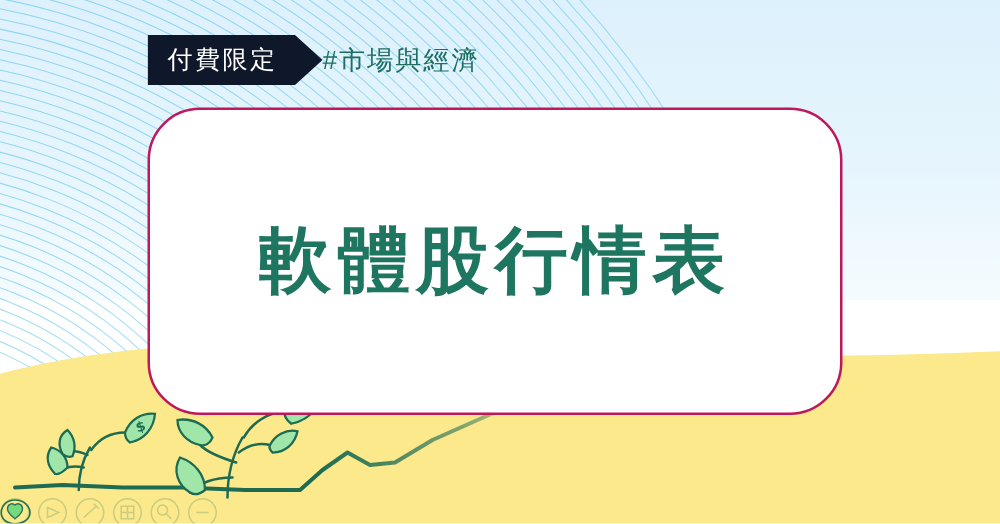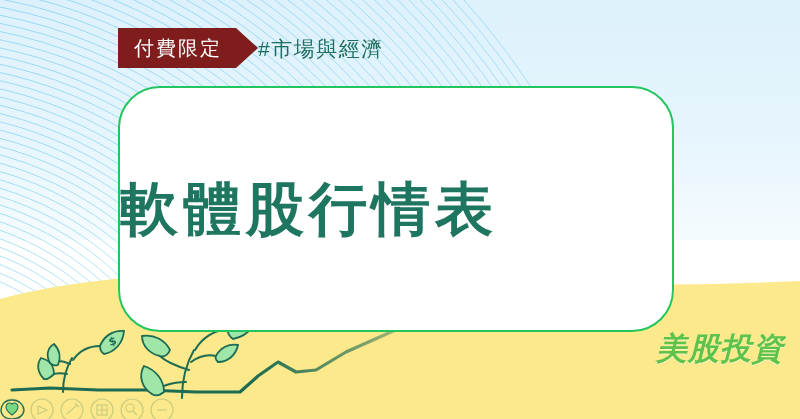--- a/index.html
+++ b/index.html
@@ -82,21 +82,21 @@
     position: relative;
     height: 40px;
     display: flex;
     align-items: center;
   }
 
   .badge-shape {
     position: relative;
     height: 40px;
     min-width: 140px;
-    background: #7f1d1d;
+    background: #0f172a;
     display: flex;
     align-items: center;
     justify-content: center;
     padding: 0 16px 0 14px;
     clip-path: polygon(0 0, calc(100% - 22px) 0, 100% 50%, calc(100% - 22px) 100%, 0 100%);
     padding-right: 34px;
   }
 
   .badge-text {
     color: #ffffff;
@@ -113,24 +113,25 @@
     line-height: 1;
     white-space: nowrap;
   }
 
   
   .main-card {
     position: absolute;
     left: 118px; top: 86px;
     width: 556px; height: 246px;
     background: #ffffff;
-    border: 2px solid #22c55e;
+    border: 2px solid #be185d;
     border-radius: 42px;
     display: flex;
     align-items: center;
+    justify-content: center;
   }
 
   .card-title {
     color: #1e7560;
     font-size: 58px;
     font-weight: bold;
     letter-spacing: 5px;
     line-height: 1.15;
     text-align: center;
     white-space: nowrap;
@@ -336,16 +337,15 @@
       </div>
     </div>
     <span class="hashtag-text">#市場與經濟</span>
   </div>
 
   <div class="main-card">
     <div class="card-title">軟體股行情表</div>
   </div>
 
   <div class="logo-block">
-    <div class="logo-line-1">美股投資</div>
   </div>
 
 </div>
 
 </body></html>

